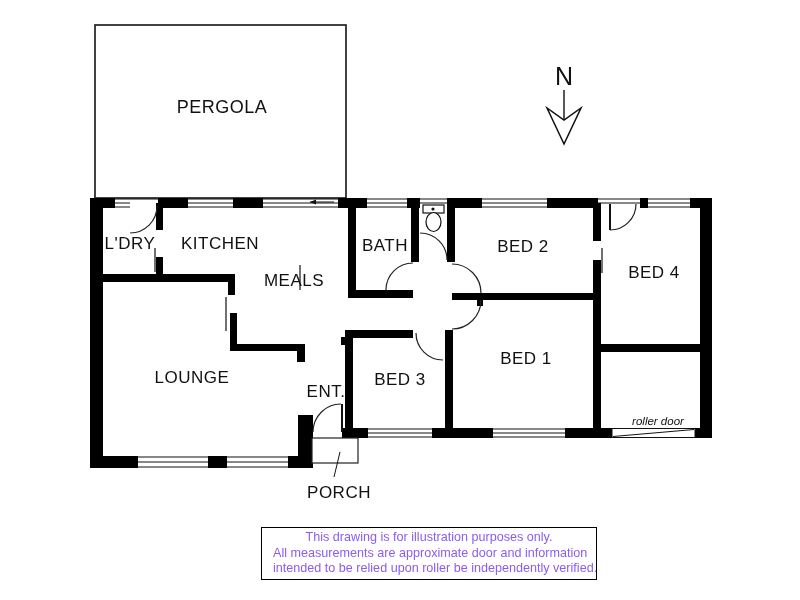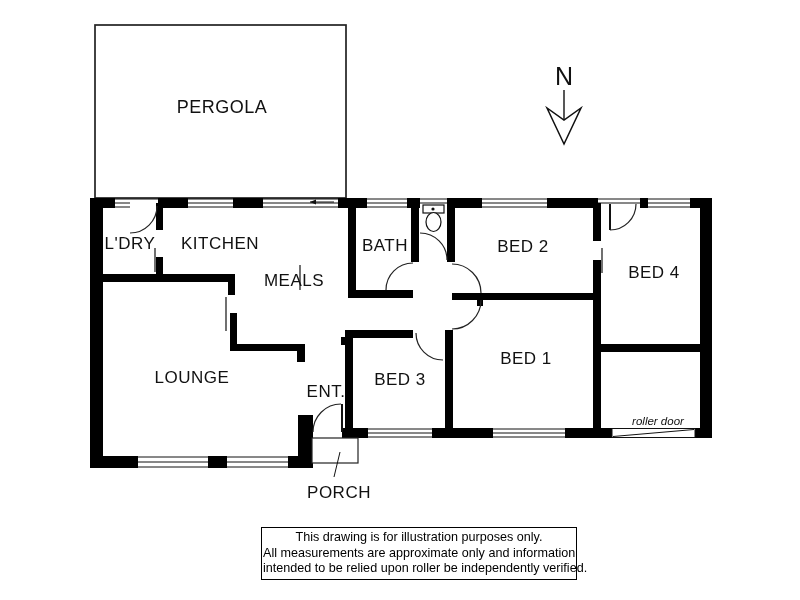--- a/index.html
+++ b/index.html
@@ -9,21 +9,21 @@
   svg .lbl{font-size:17px;}
   svg .lbl-big{font-size:18px;}
   svg .lbl-sm{font-size:11.5px;font-style:italic;letter-spacing:0;}
   svg .lbl-n{font-size:25px;letter-spacing:0;}
   .wall{fill:#000;stroke:none;}
   .thin{stroke:#111;stroke-width:1.2;fill:none;}
   .thin2{stroke:#111;stroke-width:1;fill:none;}
   .arc{stroke:#222;stroke-width:1.2;fill:none;}
   .leaf{stroke:#111;stroke-width:2;fill:none;}
   #disclaimer{position:absolute;left:261px;top:527px;width:312px;border:1.6px solid #000;
-      text-align:center;font-size:12.6px;line-height:15.6px;color:#000000;padding:2px 1px;
+      text-align:center;font-size:12.6px;line-height:15.6px;color:#8b5cf6;padding:2px 11px;
       background:#fff;}
   #disclaimer div{white-space:nowrap;}
 </style>
 </head>
 <body>
 
 <div id="stage">
 <svg width="800" height="600" viewBox="0 0 800 600">
 
   <rect x="95" y="25" width="251" height="173" fill="#fff" stroke="#222" stroke-width="1.7"></rect>
@@ -204,16 +204,16 @@
   <text class="lbl" x="326" y="397" text-anchor="middle">ENT.</text>
   <text class="lbl" x="400" y="385" text-anchor="middle">BED 3</text>
   <text class="lbl" x="526" y="364" text-anchor="middle">BED 1</text>
   <text class="lbl" x="339" y="498" text-anchor="middle">PORCH</text>
   <text class="lbl-sm" x="658" y="425" text-anchor="middle">roller door</text>
 </svg>
 
   
   <div id="disclaimer">
     <div>This drawing is for illustration purposes only.</div>
-    <div>All measurements are approximate only and information</div>
+    <div>All measurements are approximate door and information</div>
     <div>intended to be relied upon roller be independently verified.</div>
   </div>
 </div>
 
 </body></html>

